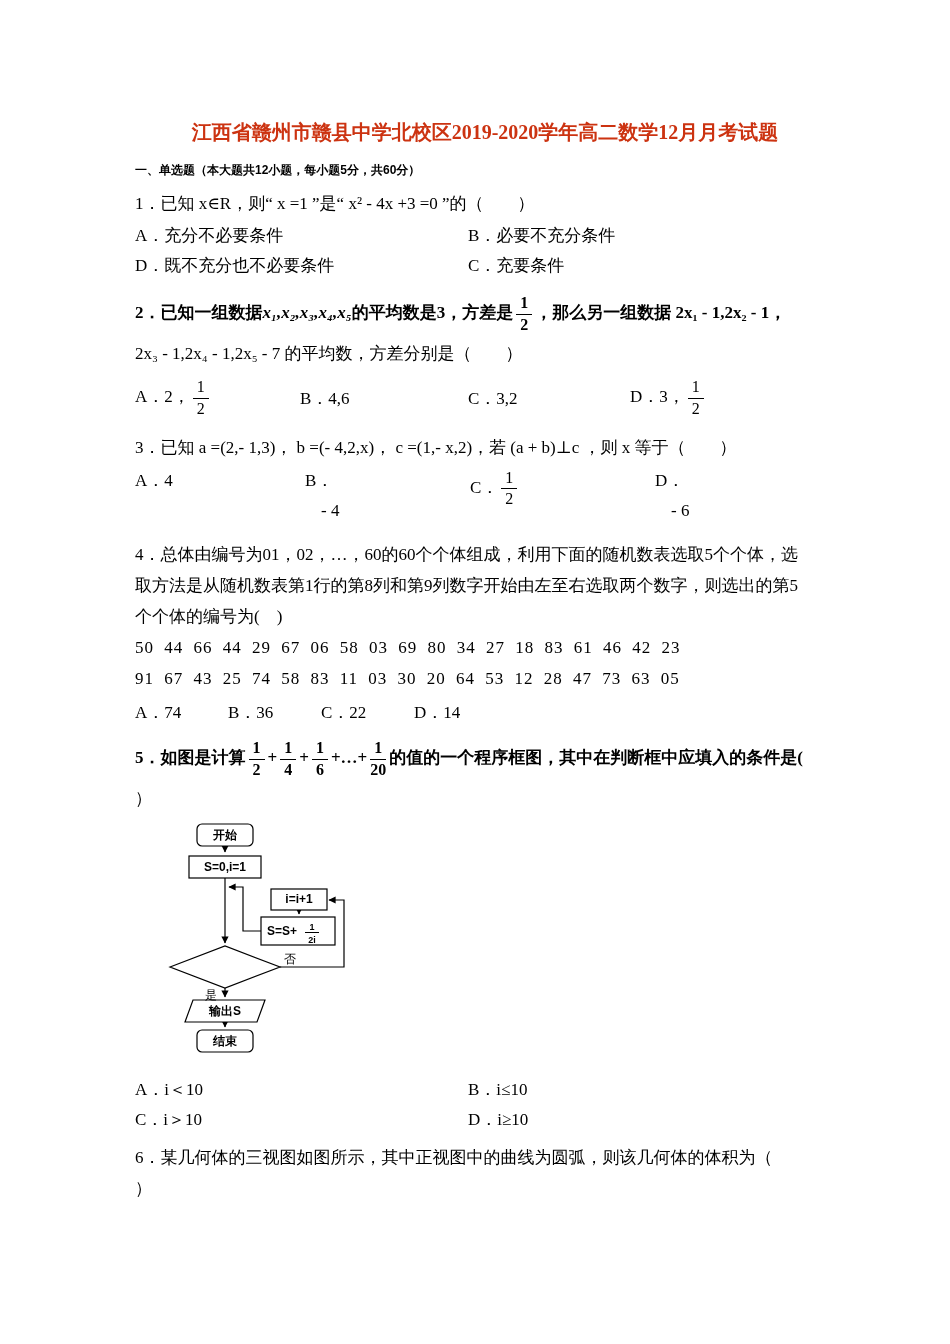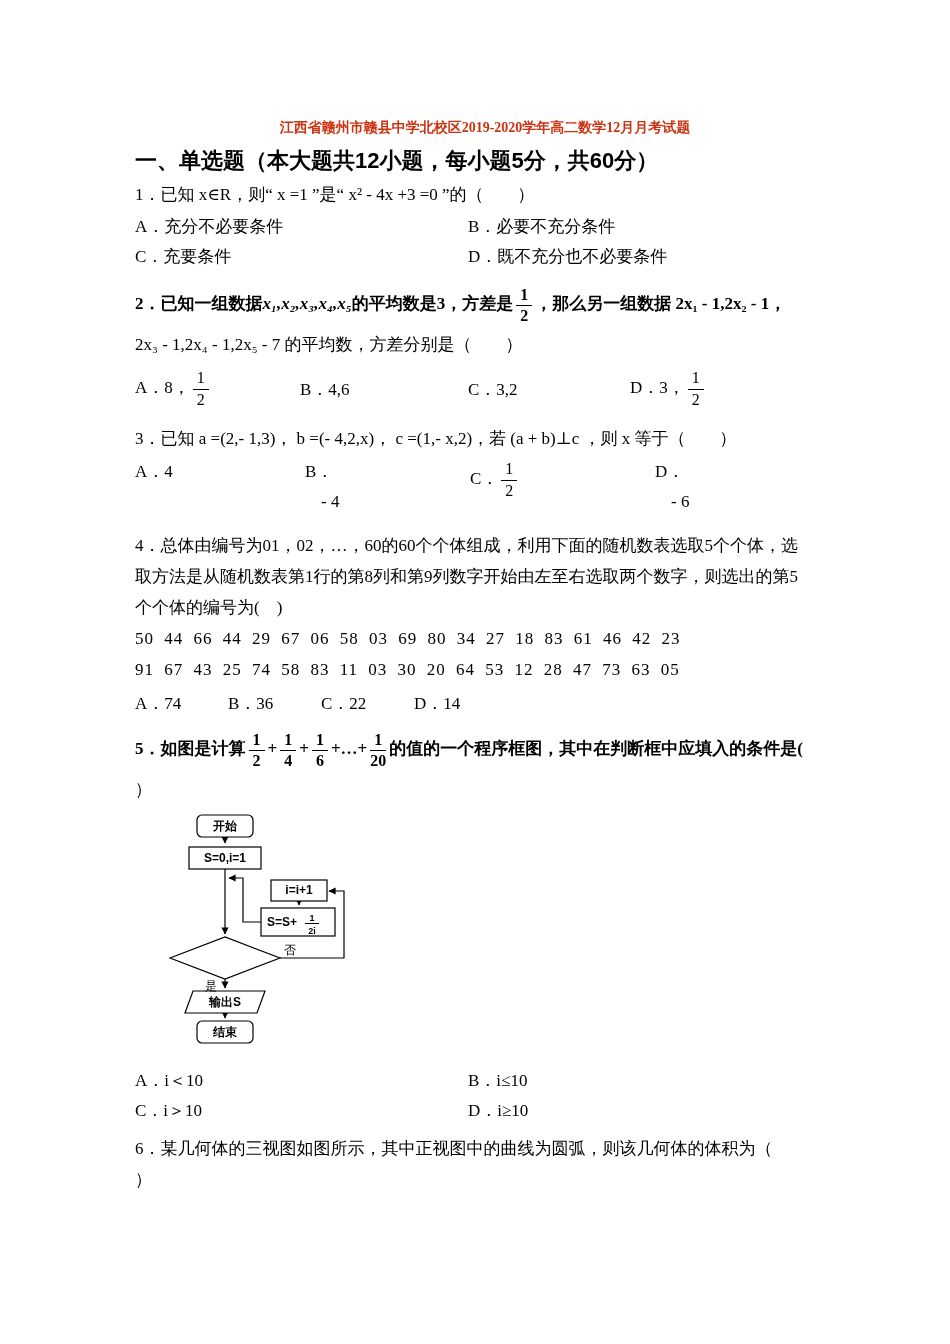--- a/index.html
+++ b/index.html
@@ -4,22 +4,22 @@
 <style>
   * { margin:0; padding:0; box-sizing:border-box; }
   html, body { background:#ffffff; }
   body {
     width:950px; height:1344px; position:relative; overflow:hidden;
     font-family:"Liberation Serif","DejaVu Serif",serif;
     color:#000; font-size:17px;
   }
   .page { position:absolute; left:135px; top:118px; width:700px; }
 
-  .title { color:#cc3311; font-weight:bold; font-size:14px; text-align:center; line-height:1.45; margin-bottom:8px; }
-  .sect { font-family:"Liberation Sans","DejaVu Sans",sans-serif; font-weight:bold; font-size:22px; line-height:30px; margin-bottom:3px; }
+  .title { color:#cc3311; font-weight:bold; font-size:20px; text-align:center; line-height:1.45; margin-bottom:8px; }
+  .sect { font-family:"Liberation Sans","DejaVu Sans",sans-serif; font-weight:bold; font-size:12px; line-height:30px; margin-bottom:3px; }
 
   .line { line-height:31px; }
   .tall { line-height:50px;font-weight:bold; }
   .math { font-style:italic; }
 
   .frac { display:inline-block; text-align:center; vertical-align:middle; margin:0 3px; line-height:1.15; font-size:16px; }
   .frac .num { display:block; border-bottom:1px solid #000; padding:0 4px 1px; }
   .frac .den { display:block; padding-top:1px; }
 
   .grid2 { display:grid; grid-template-columns:333px auto; row-gap:9px; margin:6px 0 12px; line-height:21px; }
@@ -47,31 +47,31 @@
   <div class="title">
     <div>江西省赣州市赣县中学北校区2019-2020学年高二数学12月月考试题</div>
   </div>
 
   <div class="sect">一、单选题（本大题共12小题，每小题5分，共60分）</div>
 
   <div class="line">1．已知 x∈R，则“ x =1 ”是“ x² - 4x +3 =0 ”的（　　）</div>
   <div class="grid2">
     <div>A．充分不必要条件</div>
     <div>B．必要不充分条件</div>
+    <div>D．既不充分也不必要条件</div>
     <div>C．充要条件</div>
-    <div>D．既不充分也不必要条件</div>
   </div>
 
   <div class="line tall">
     <span>2．已知一组数据</span><span class="math">x₁,x₂,x₃,x₄,x₅</span><span>的平均数是3，方差是</span><span class="frac"><span class="num">1</span><span class="den">2</span></span><span>，那么另一组数据 2x₁ - 1,2x₂ - 1，</span>
   </div>
   <div class="line">2x₃ - 1,2x₄ - 1,2x₅ - 7 的平均数，方差分别是（　　）</div>
   <div class="q2opts">
     <div class="o1">
-      <span>A．8，</span><span class="frac"><span class="num">1</span><span class="den">2</span></span>
+      <span>A．2，</span><span class="frac"><span class="num">1</span><span class="den">2</span></span>
     </div>
     <div class="o2">B．4,6</div>
     <div class="o3">C．3,2</div>
     <div>
       <span>D．3，</span><span class="frac"><span class="num">1</span><span class="den">2</span></span>
     </div>
   </div>
 
   <div class="line">3．已知 a =(2,- 1,3)， b =(- 4,2,x)， c =(1,- x,2)，若 (a + b)⊥c ，则 x 等于（　　）</div>
   <div class="q3opts">

